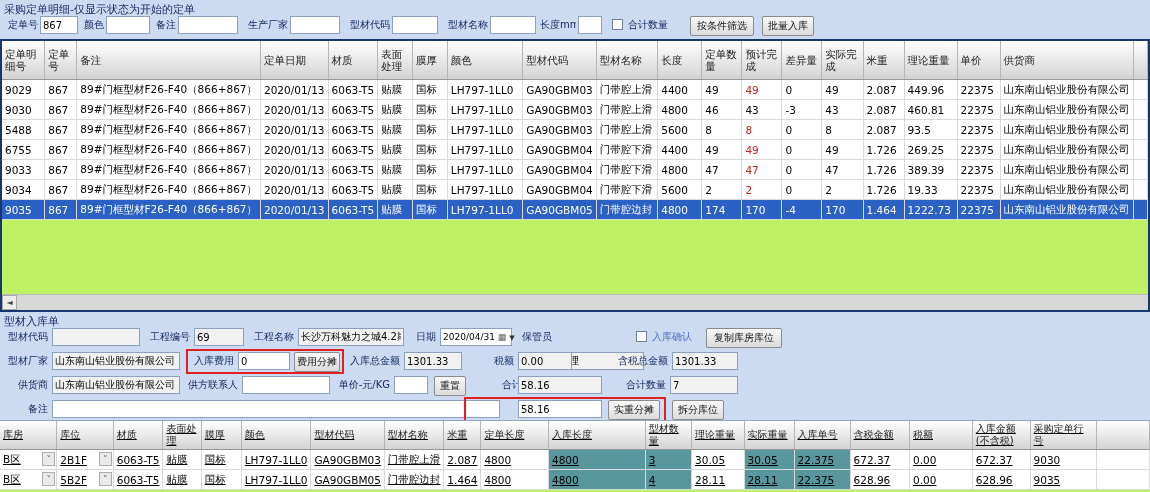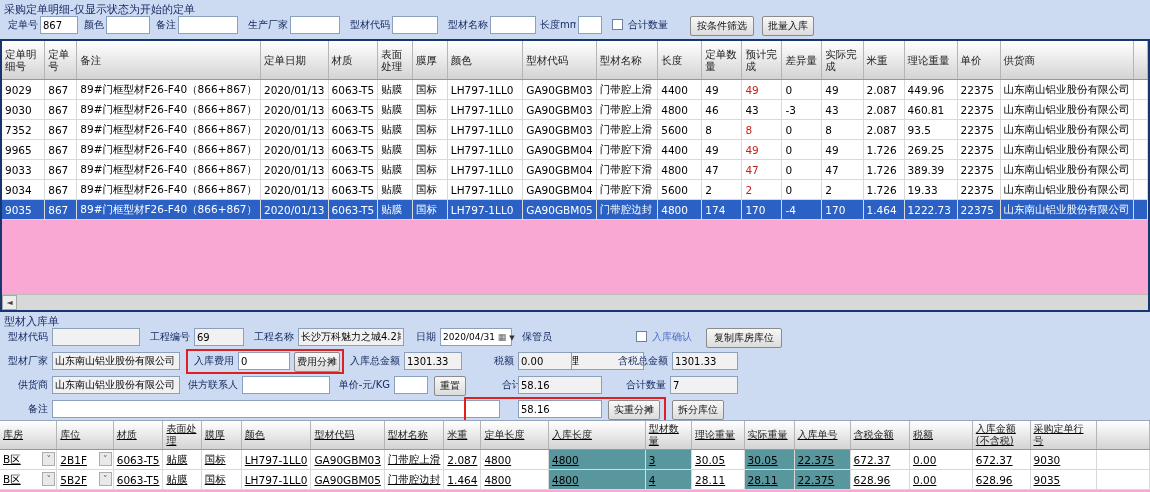--- a/index.html
+++ b/index.html
@@ -15,21 +15,21 @@
           text-align:right;white-space:nowrap;overflow:hidden;}
   .inp{position:absolute;top:0;height:18px;box-sizing:border-box;border:1px solid #8aa0bd;
        background:#fff;font:10px "DejaVu Sans","Liberation Sans",sans-serif;padding:0 2px;color:#000;}
   .inp.ro{background:#f1f1f1;}
   .btn{position:absolute;top:0;height:20px;box-sizing:border-box;border:1px solid #8b8b8b;border-radius:2px;
        background:linear-gradient(#f8f8f8,#dcdcdc);font-size:10px;color:#111;
        text-align:center;line-height:18px;white-space:nowrap;overflow:hidden;cursor:default;}
   .cb{position:absolute;top:3px;width:11px;height:11px;background:#fff;border:1px solid #70809a;box-sizing:border-box;}
   .filter-row{position:absolute;left:0;top:16px;width:1150px;height:22px;}
   
-  .tblwrap{position:absolute;background:#f9a8d4;overflow:hidden;}
+  .tblwrap{position:absolute;background:#bef264;overflow:hidden;}
   #top-wrap{left:0;top:39px;width:1150px;height:273px;border:2px solid #17366e;box-sizing:border-box;}
   table{border-collapse:collapse;table-layout:fixed;font-size:10.5px;}
   th{background:linear-gradient(#ffffff,#d3d3d3);border-right:1px solid #b5b5b5;border-bottom:1px solid #979797;
      font-weight:normal;text-align:left;padding:1px 3px;vertical-align:middle;font-size:10.5px;color:#222;
      overflow:hidden;line-height:12px;}
   #orders-table th{height:36px;}
   #inbound-table th{height:26px;font-size:10px;}
   td{border-right:1px solid #d9d9d9;border-bottom:1px solid #d9d9d9;padding:0 3px;height:19px;
      white-space:nowrap;overflow:hidden;background:#fff;}
   tr.selected td{background:#2b61c4 !important;color:#fff !important;}
@@ -165,21 +165,21 @@
           <td>43</td>
           <td>-3</td>
           <td>43</td>
           <td>2.087</td>
           <td>460.81</td>
           <td>22375</td>
           <td>山东南山铝业股份有限公司</td>
           <td></td>
         </tr>
         <tr>
-          <td>7352</td>
+          <td>5488</td>
           <td>867</td>
           <td>89#门框型材F26-F40（866+867）</td>
           <td>2020/01/13</td>
           <td>6063-T5</td>
           <td>贴膜</td>
           <td>国标</td>
           <td>LH797-1LL0</td>
           <td>GA90GBM03</td>
           <td>门带腔上滑</td>
           <td>5600</td>
@@ -187,21 +187,21 @@
           <td class="neg">8</td>
           <td>0</td>
           <td>8</td>
           <td>2.087</td>
           <td>93.5</td>
           <td>22375</td>
           <td>山东南山铝业股份有限公司</td>
           <td></td>
         </tr>
         <tr>
-          <td>9965</td>
+          <td>6755</td>
           <td>867</td>
           <td>89#门框型材F26-F40（866+867）</td>
           <td>2020/01/13</td>
           <td>6063-T5</td>
           <td>贴膜</td>
           <td>国标</td>
           <td>LH797-1LL0</td>
           <td>GA90GBM04</td>
           <td>门带腔下滑</td>
           <td>4400</td>

